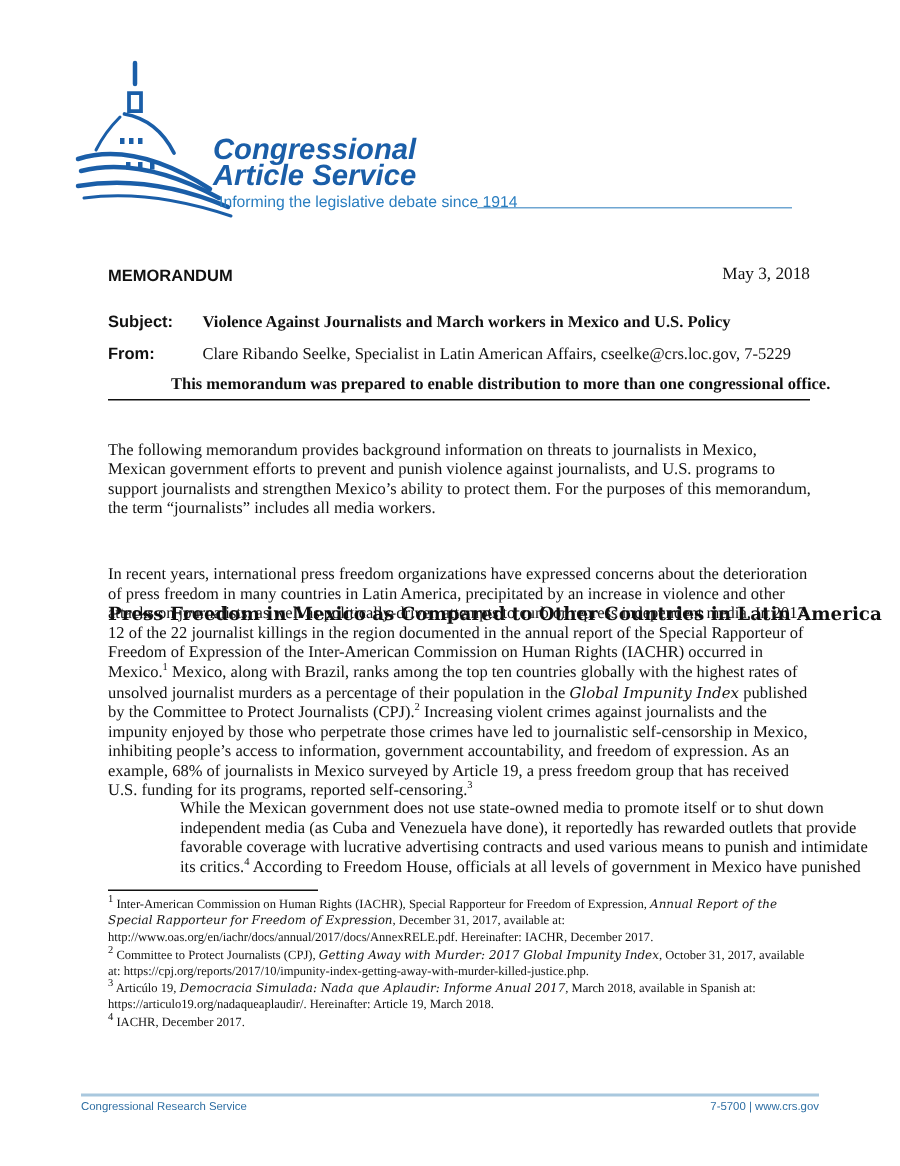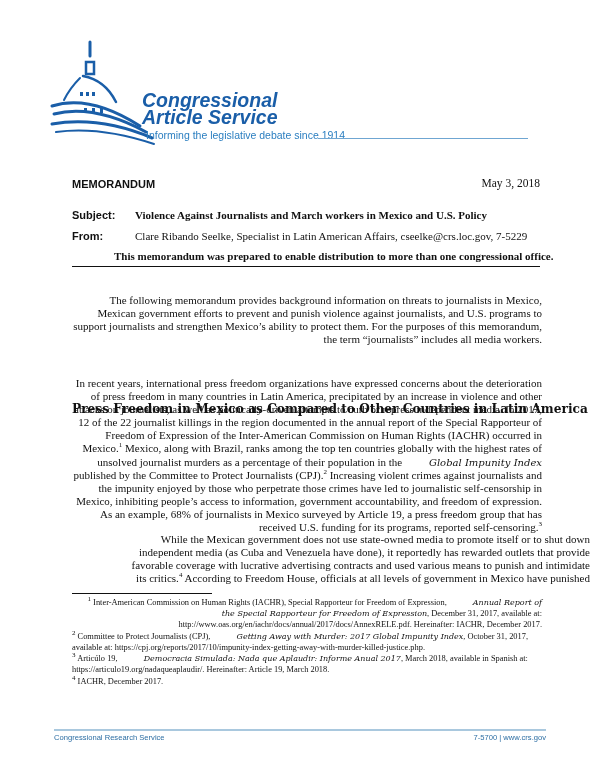--- a/index.html
+++ b/index.html
@@ -13,31 +13,31 @@
     .memo-label { position: absolute; left: 72px; top: 178px; font-family: "Liberation Sans", sans-serif; font-weight: bold; font-size: 11px; }
     .memo-date { position: absolute; right: 60px; top: 177px; font-size: 11.5px; }
     .hdr-row { position: absolute; left: 72px; font-size: 11px; }
     .hdr-key { position: absolute; left: 0; font-family: "Liberation Sans", sans-serif; font-weight: bold; font-size: 11px; }
     .hdr-val { position: absolute; left: 63px; white-space: nowrap; font-size: 11px; }
     .row-subject { top: 209px; }
     .row-from { top: 230px; }
     .dist-note { position: absolute; left: 72px; top: 250px; font-weight: bold; font-size: 11px; white-space: nowrap; margin-left: 42px; }
     .hdr-rule { position: absolute; left: 72px; top: 266px; width: 468px; height: 1px; background: #111; }
 
-    .para { position: absolute; left: 72px; width: 470px; font-size: 11px; line-height: 13.1px; text-align: right; }
+    .para { position: absolute; left: 72px; width: 470px; font-size: 11px; line-height: 13.1px; text-align: left; }
     .intro { top: 294px; }
     .section-head { position: absolute; left: 72px; top: 355px; font-family: "DejaVu Serif", serif; font-weight: bold; font-size: 12.2px; white-space: nowrap; margin-top: 47px; }
     .p1 { top: 377px; }
     .p2 { top: 533px; margin-left: 48px; }
     sup { font-size: 7px; line-height: 0; vertical-align: super; }
-    .ital { font-style: italic; font-family: "DejaVu Serif", serif; font-size: 10px; margin-left: 24px; }
+    .ital { font-style: italic; font-family: "DejaVu Serif", serif; font-size: 10px; }
 
     .fn-rule { position: absolute; left: 72px; top: 593px; width: 140px; height: 1px; background: #111; }
     .fn { position: absolute; left: 72px; width: 470px; font-size: 8.4px; line-height: 10.8px; }
-    .fn1 { top: 598px; text-align: right; }
+    .fn1 { top: 598px; }
     .fn2 { top: 632px; }
     .fn3 { top: 654px; }
     .fn4 { top: 677px; }
     .fn .ital { font-size: 8px; }
 
     .footer-rule { position: absolute; left: 54px; top: 729px; width: 492px; height: 2px; background: #a9c8de; }
     .footer-left { position: absolute; left: 54px; top: 733px; font-family: "Liberation Sans", sans-serif; font-size: 7.6px; color: #2d6ea3; }
     .footer-right { position: absolute; right: 54px; top: 733px; font-family: "Liberation Sans", sans-serif; font-size: 7.6px; color: #2d6ea3; white-space: nowrap; }
   </style>
 </head>

